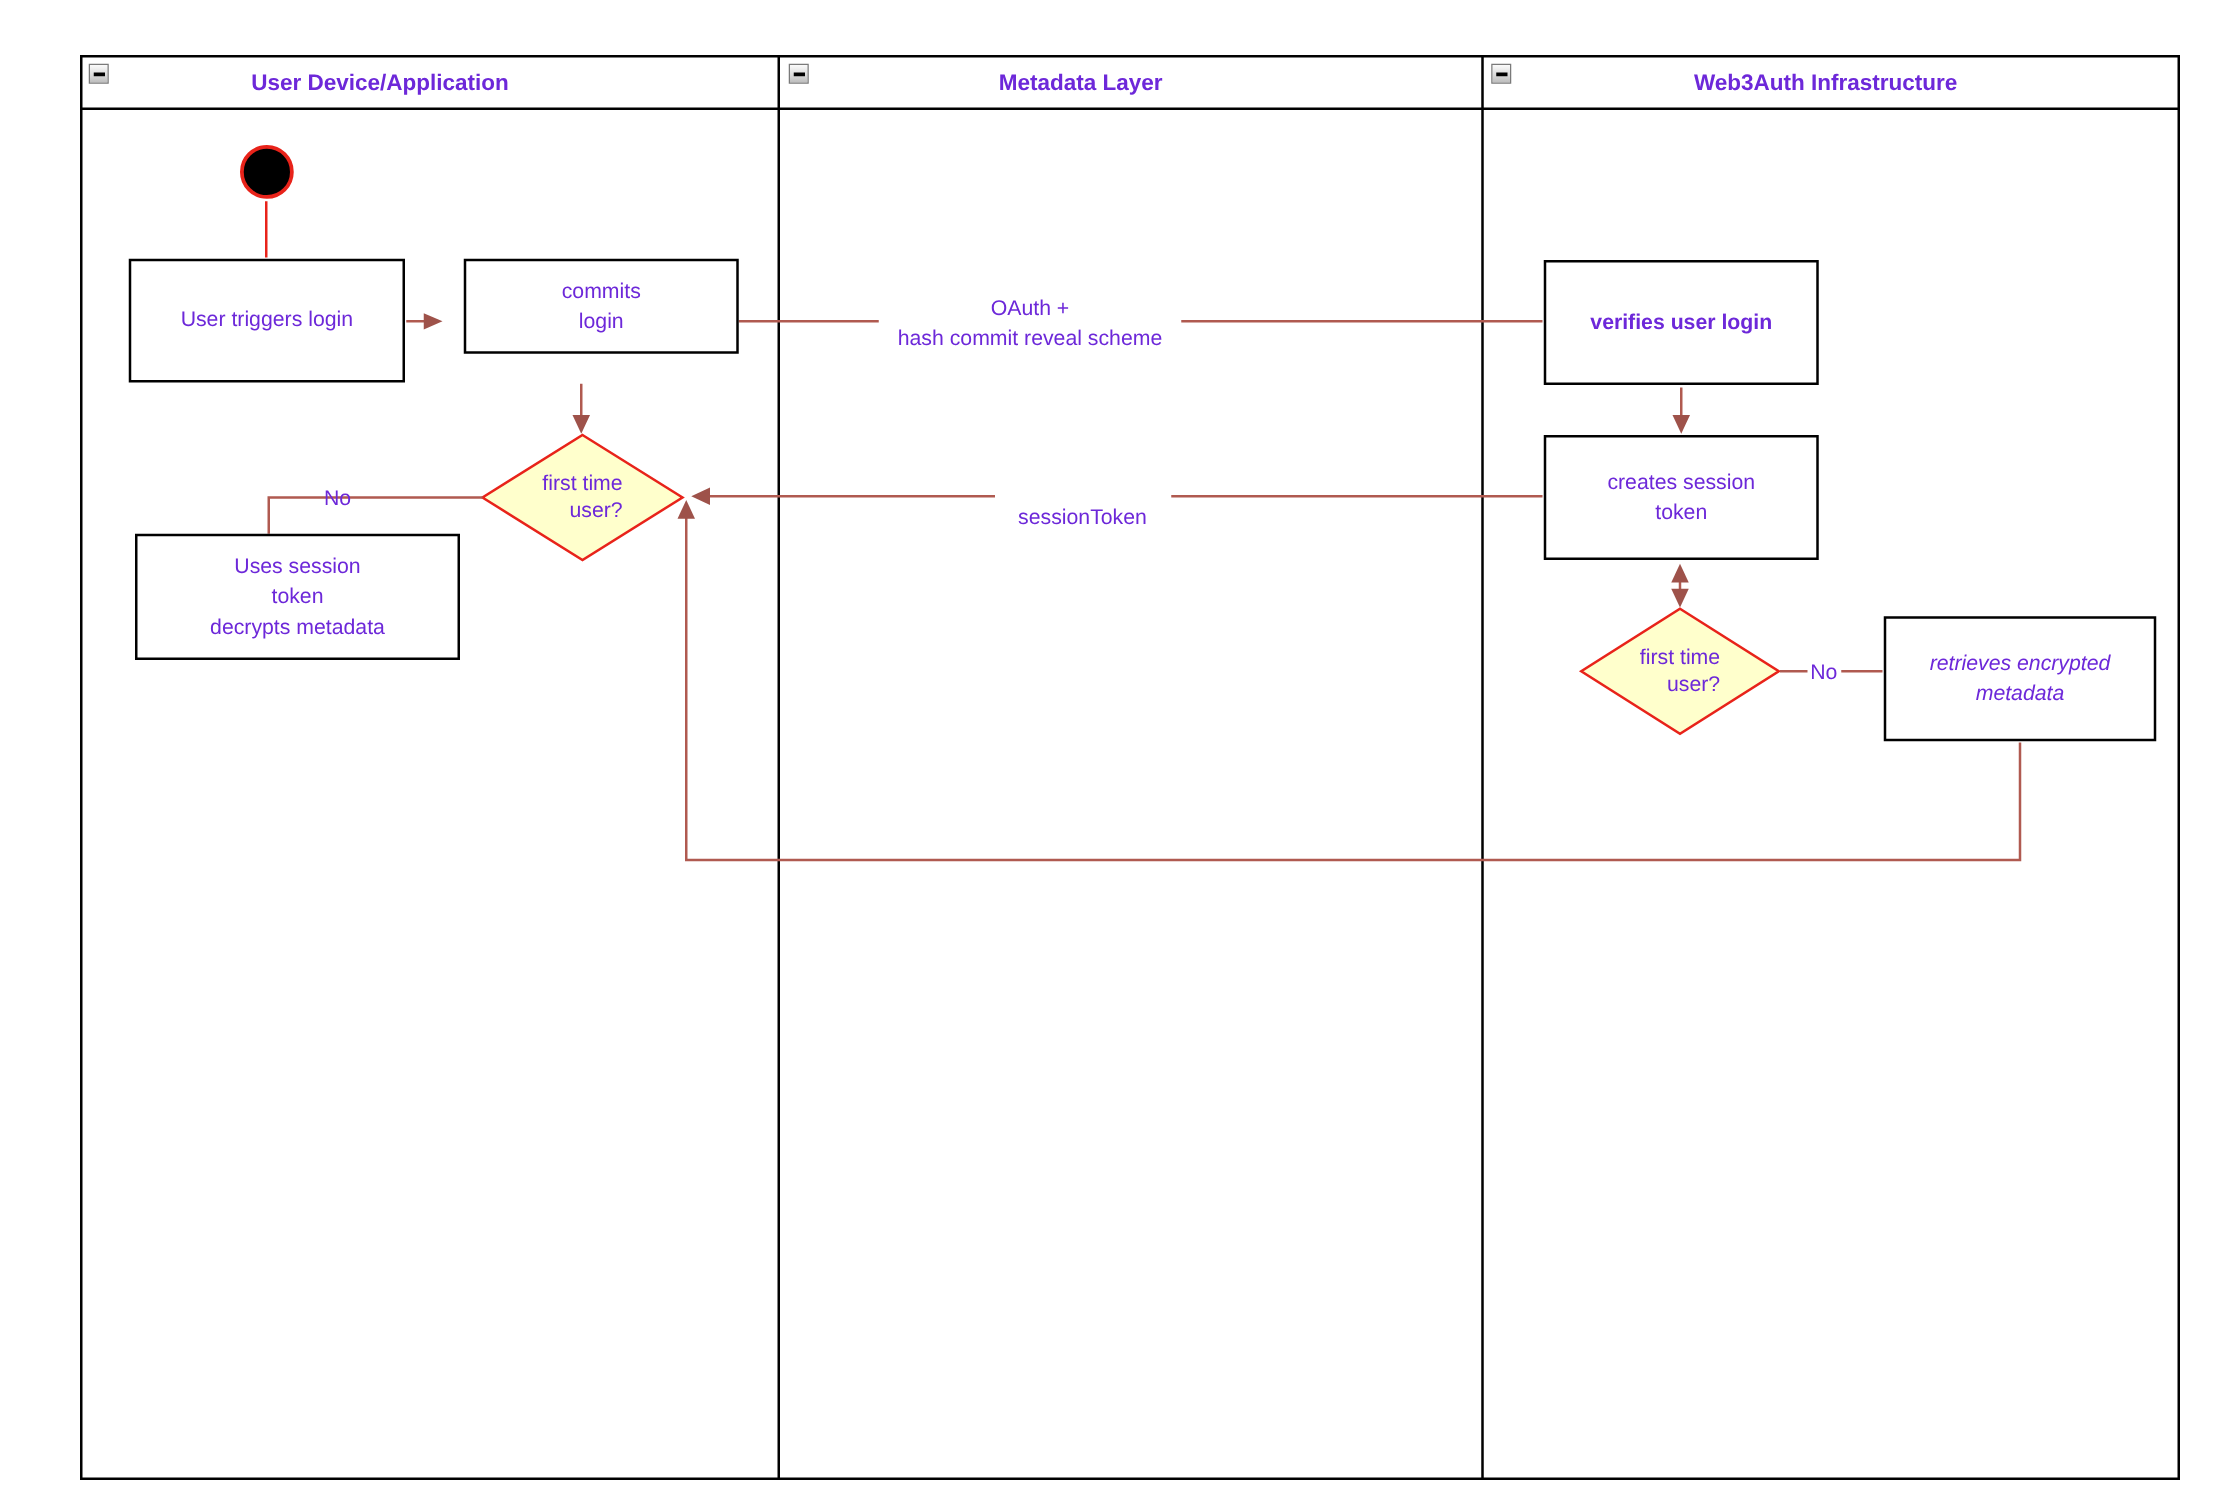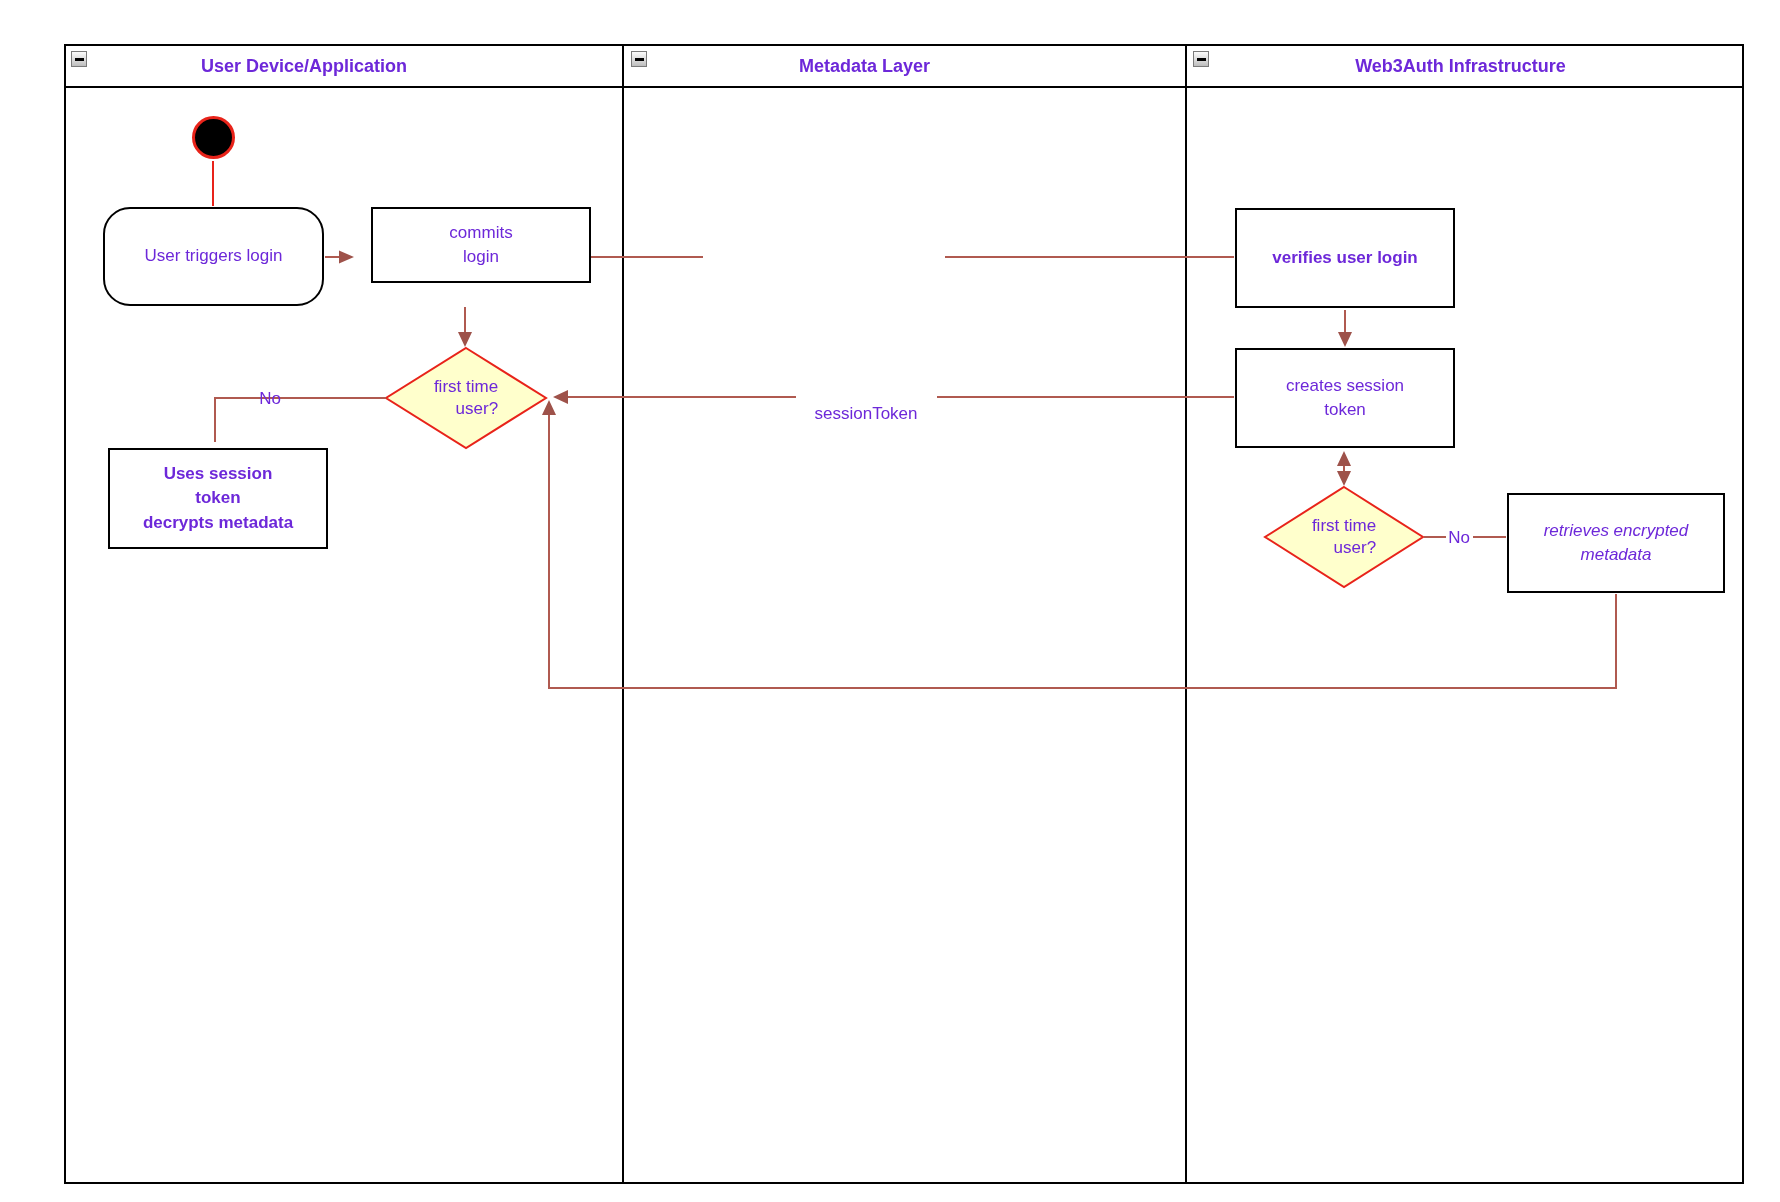--- a/index.html
+++ b/index.html
@@ -122,34 +122,36 @@
     </g>
 
     <g>
       <path d="M1616,594 L1616,688 L549,688 L549,413" style="stroke:var(--connector);stroke-width:2;fill:none"></path>
       <polygon points="549,400 542,415 556,415" style="fill:var(--arrow)"></polygon>
     </g>
   </svg>
 
   <div class="start-node"></div>
 
-  <div class="node" style="left:103px;top:207px;width:221px;height:99px;border-radius:27px;">User triggers login</div>
+  <div class="node" style="left:103px;top:207px;width:221px;height:99px;">User triggers login</div>
   <div class="node" style="left:371px;top:207px;width:220px;height:76px;">commits
 login</div>
-  <div class="node" style="left:108px;top:448px;width:220px;height:101px;font-weight:bold;">Uses session
+  <div class="node" style="left:108px;top:427px;width:260px;height:101px;">Uses session
 token
 decrypts metadata</div>
   <div class="node" style="left:1235px;top:208px;width:220px;height:100px;font-weight:bold;">verifies user login</div>
   <div class="node" style="left:1235px;top:348px;width:220px;height:100px;">creates session
 token</div>
   <div class="node" style="left:1507px;top:493px;width:218px;height:100px;font-style:italic;">retrieves encrypted
 metadata</div>
 
   <div class="diamond-label" style="left:466px;top:398px;">first time
 user?</div>
   <div class="diamond-label" style="left:1344px;top:537px;">first time
 user?</div>
 
+  <div class="edge-label" style="left:824px;top:259px;">OAuth +
+hash commit reveal scheme</div>
   <div class="edge-label" style="left:866px;top:414px;">sessionToken</div>
   <div class="edge-label" style="left:270px;top:399px;">No</div>
   <div class="edge-label" style="left:1459px;top:538px;">No</div>
 
 </div>
 
 </body></html>

